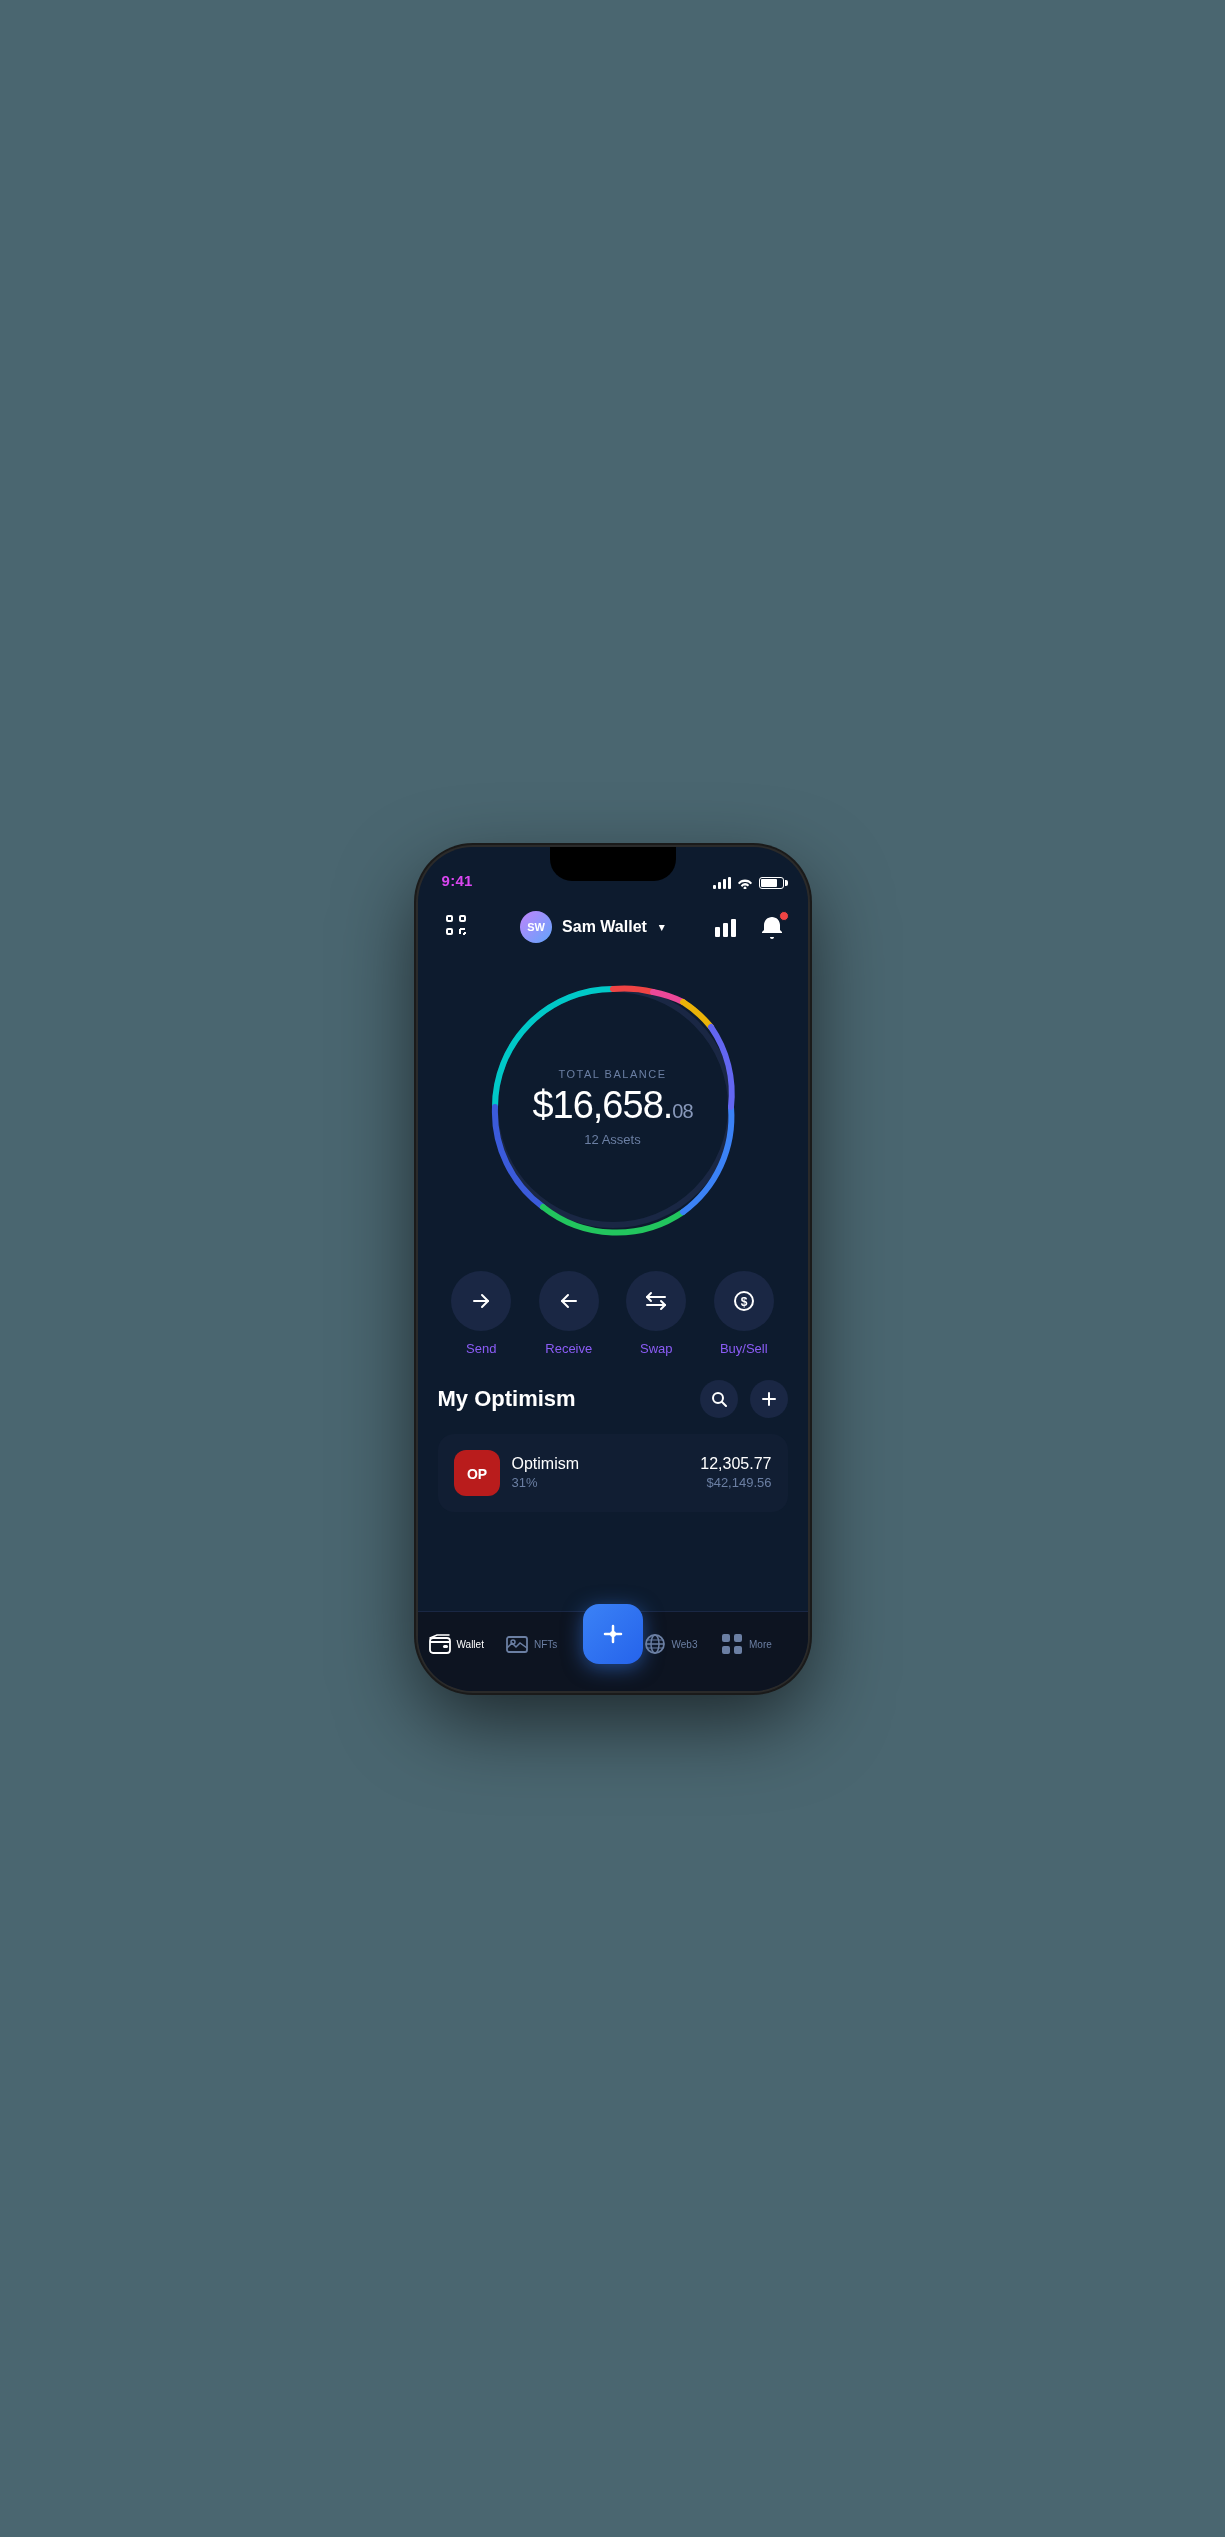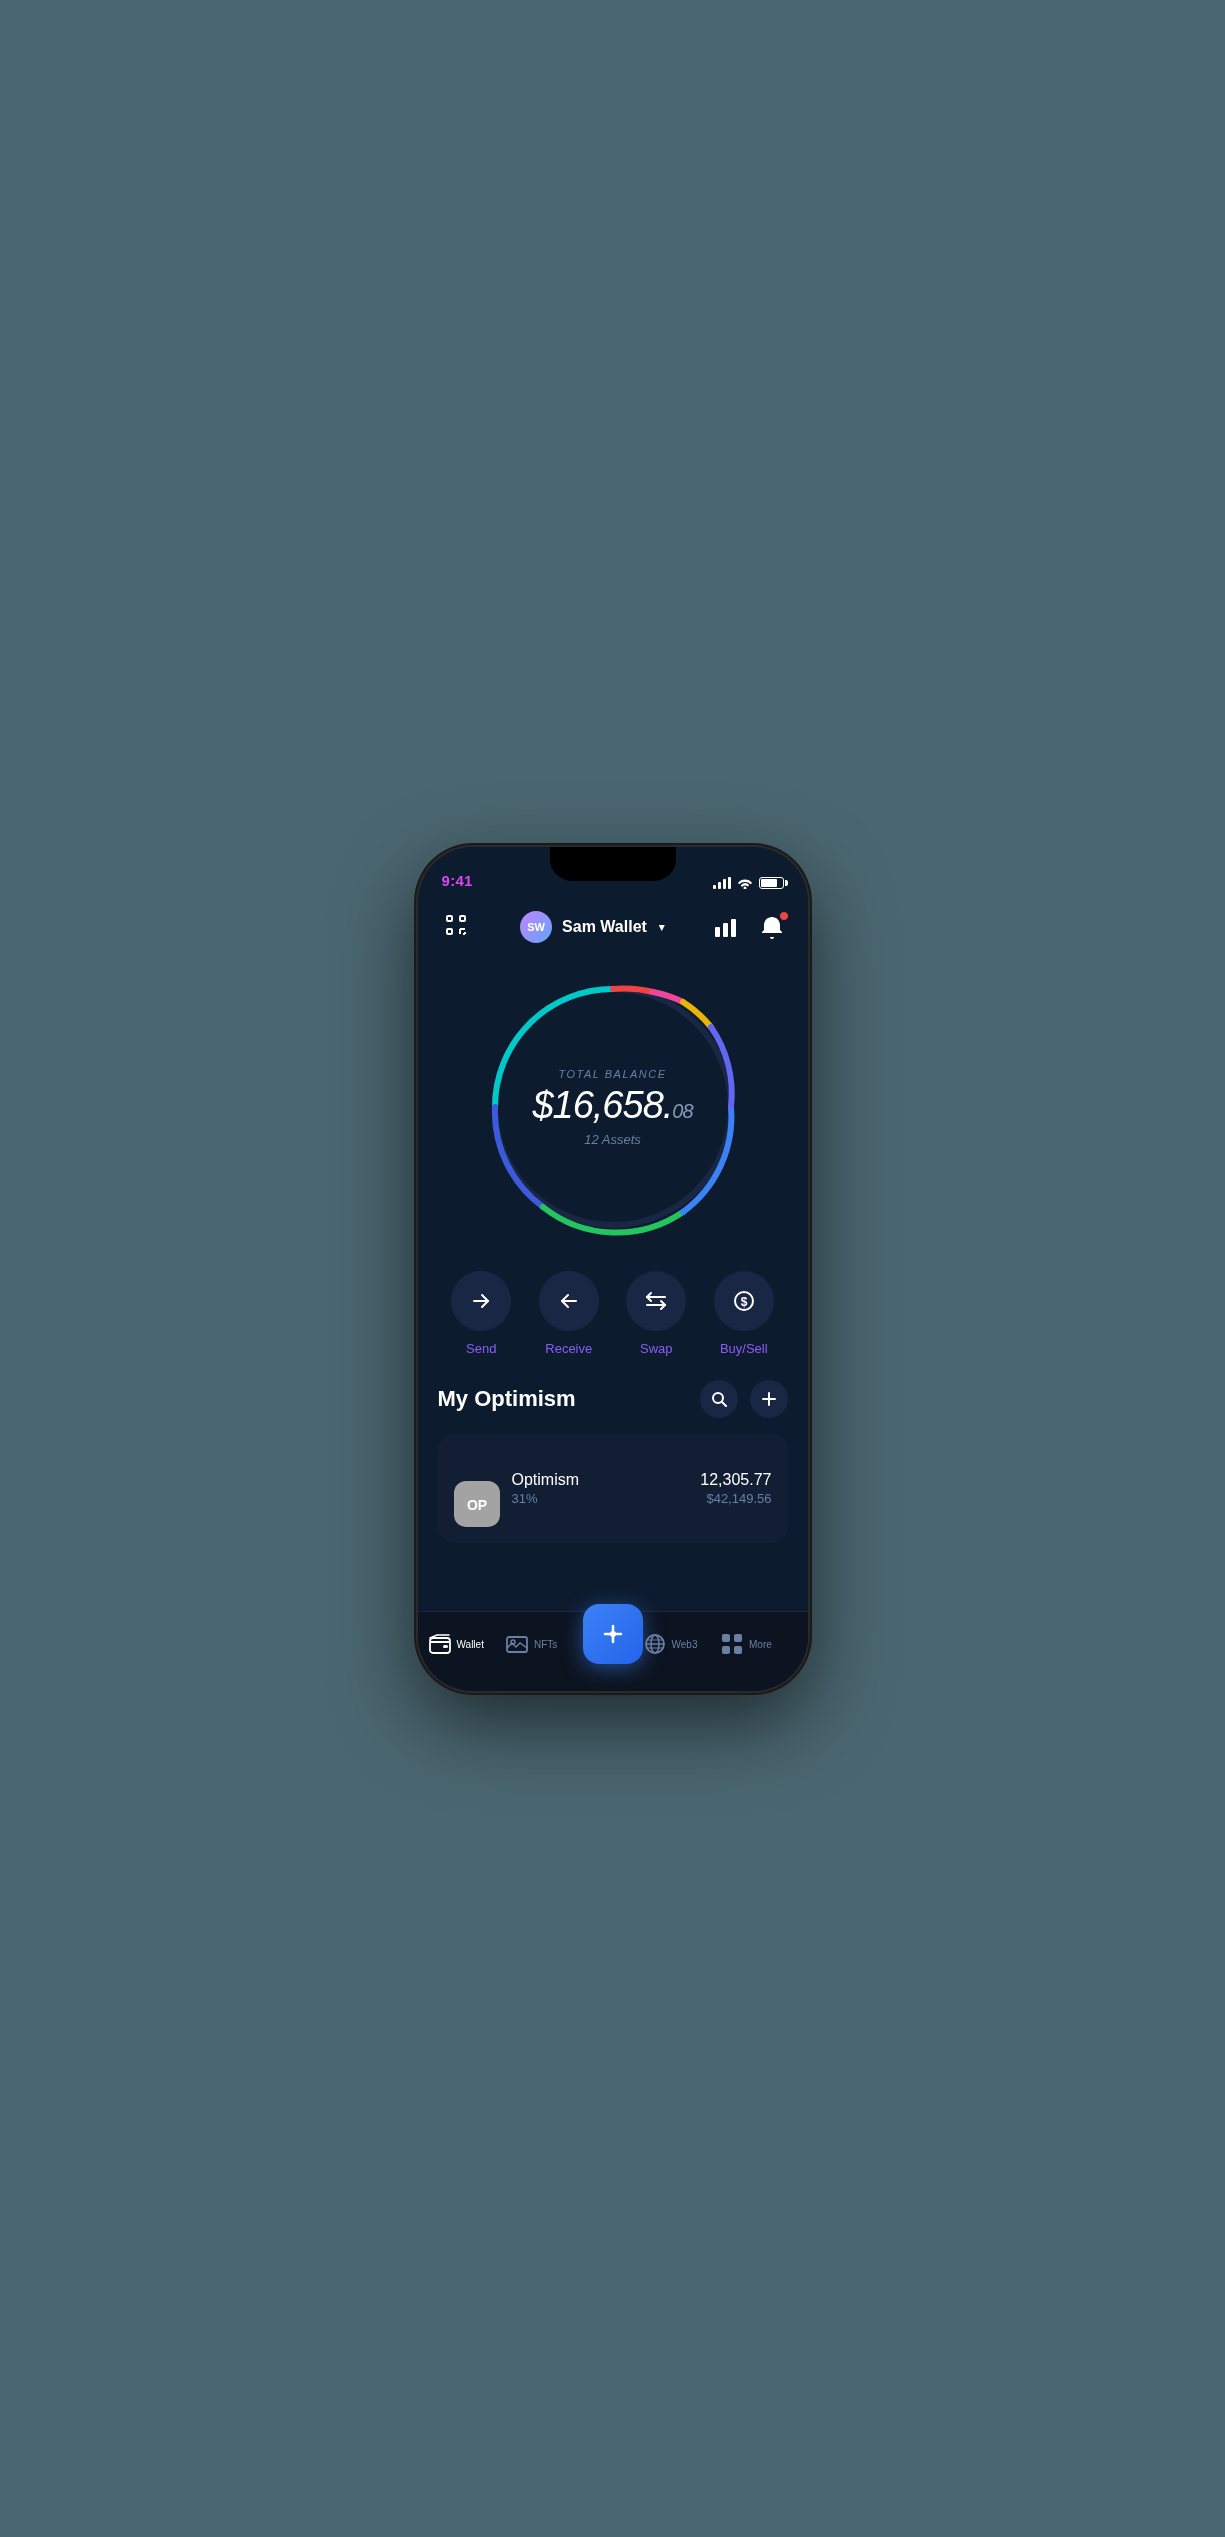--- a/index.html
+++ b/index.html
@@ -215,21 +215,20 @@
       justify-content: center;
       align-items: center;
       padding: 20px 0 10px;
       position: relative;
     }
 
     .circle-container {
       position: relative;
       width: 260px;
       height: 260px;
-      font-style: italic;
     }
 
     .circle-svg {
       position: absolute;
       top: 0;
       left: 0;
       width: 100%;
       height: 100%;
     }
 
@@ -370,22 +369,21 @@
       font-size: 20px;
       font-weight: 700;
       flex-shrink: 0;
     }
 
     .loopring-icon {
       background: #1a56db;
     }
 
     .optimism-icon {
-      background: #a3a3a3;
-      margin-top: 31px;
+      background: #b91c1c;
     }
 
     .asset-info {
       display: flex;
       flex-direction: column;
     }
 
     .asset-name {
       color: #fff;
       font-size: 16px;

